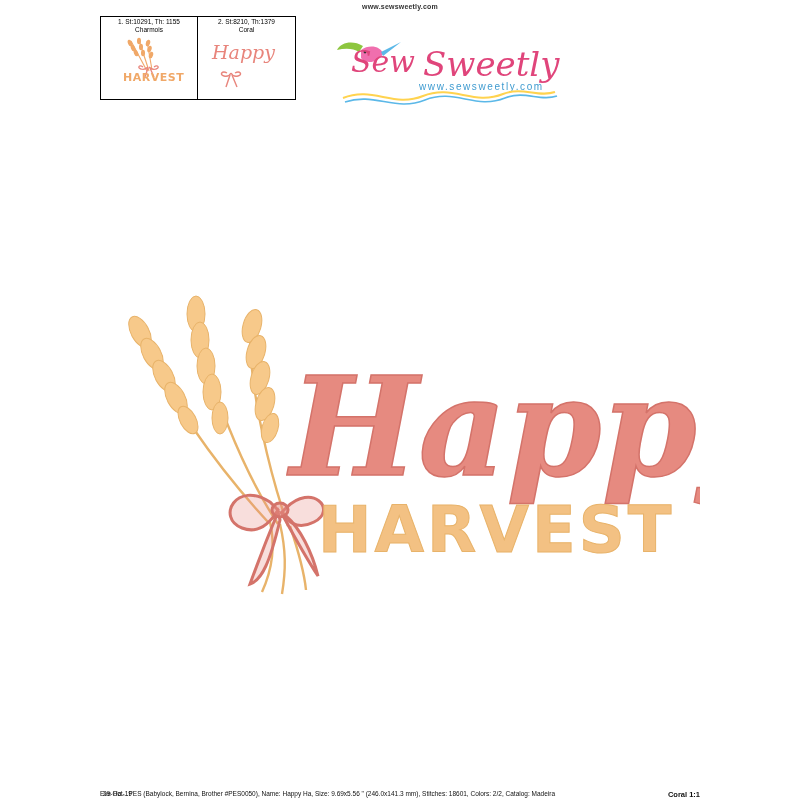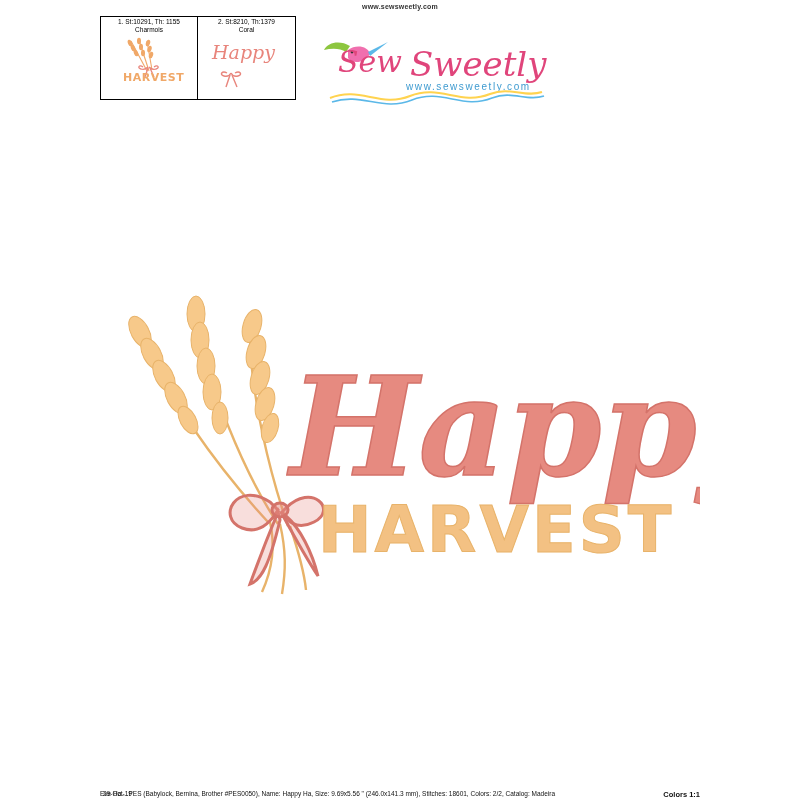--- a/index.html
+++ b/index.html
@@ -95,21 +95,21 @@
   .mini2-bow {
     position: absolute;
     left: 16px;
     top: 30px;
   }
 
   
   .logo {
     position: absolute;
     top: 20px;
-    left: 310px;
+    left: 323px;
     width: 240px;
     height: 86px;
   }
   .logo svg { display:block; }
 
   
   .artwork {
     position: absolute;
     left: 100px;
     top: 270px;
@@ -275,14 +275,14 @@
 
     <text x="218" y="282" font-family="DejaVu Sans, sans-serif" font-weight="bold" font-size="64" letter-spacing="3" fill="#f3c183" stroke="#e8b36a" stroke-width="1">HARVEST</text>
   </svg>
 </div>
 
 <div class="footer">
   <div class="f-left">
     <span class="stamp">29-Oct-19</span>
     <span>Eve Ha....PES (Babylock, Bernina, Brother #PES0050), Name: Happy Ha, Size: 9.69x5.56 " (246.0x141.3 mm), Stitches: 18601, Colors: 2/2, Catalog: Madeira</span>
   </div>
-  <div class="f-scale">Colors 1:1</div>
+  <div class="f-scale">Coral 1:1</div>
 </div>
 
 </body></html>

